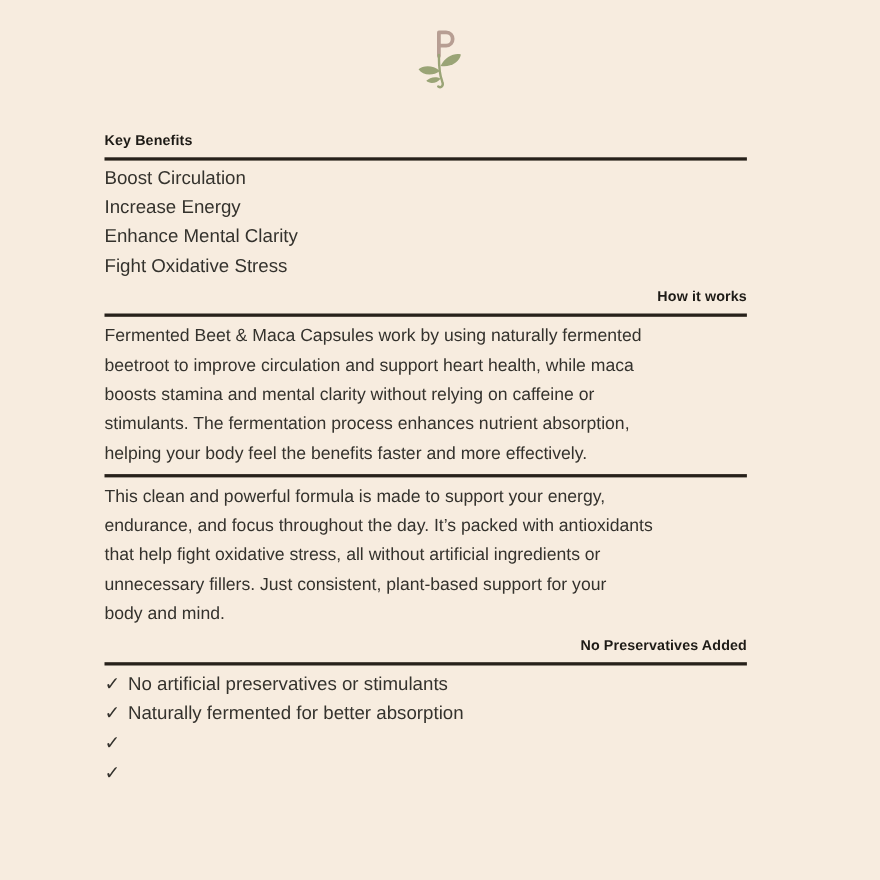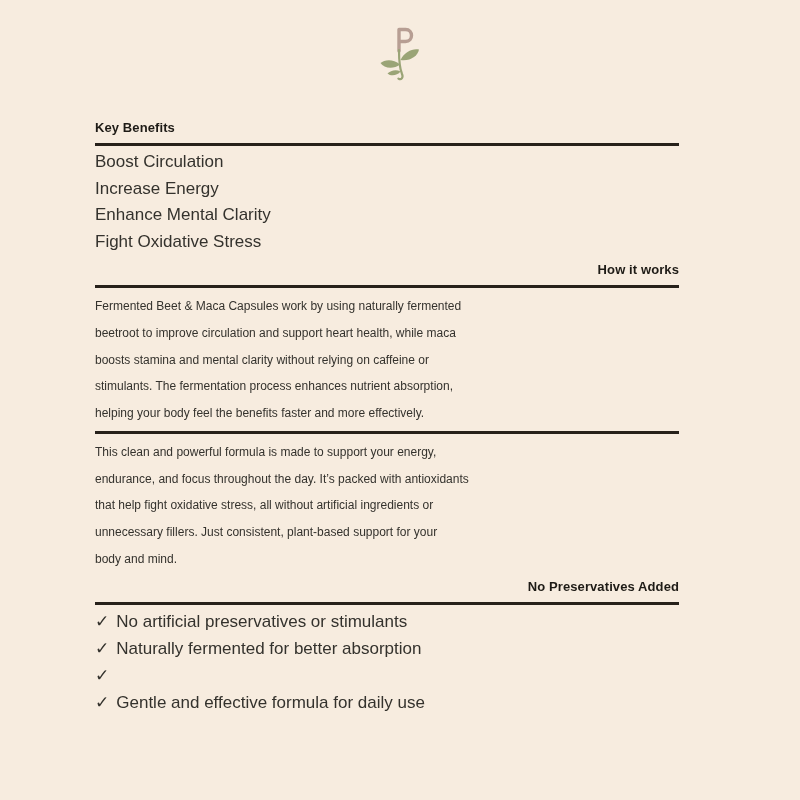--- a/index.html
+++ b/index.html
@@ -40,21 +40,21 @@
   }
   .benefit-list {
     margin-top: 3px;
   }
   .benefit-item {
     font-size: 17px;
     line-height: 26.6px;
     color: #34322d;
   }
   .body-para {
-    font-size: 12px;
+    font-size: 16px;
     line-height: 26.7px;
     color: #34322d;
     margin: 5px 0 3px 0;
     white-space: pre;
   }
   .check-list {
     margin-top: 4px;
   }
   .check-item {
     font-size: 17px;
@@ -119,17 +119,16 @@
     </div>
     <div class="check-item">
       <span class="check-glyph">✓</span>
       <span>Naturally fermented for better absorption</span>
     </div>
     <div class="check-item">
       <span class="check-glyph">✓</span>
     </div>
     <div class="check-item">
       <span class="check-glyph">✓</span>
-      <span>Gentle and effective formula for daily use</span>
     </div>
   </div>
 
 </div>
 
 </body></html>

